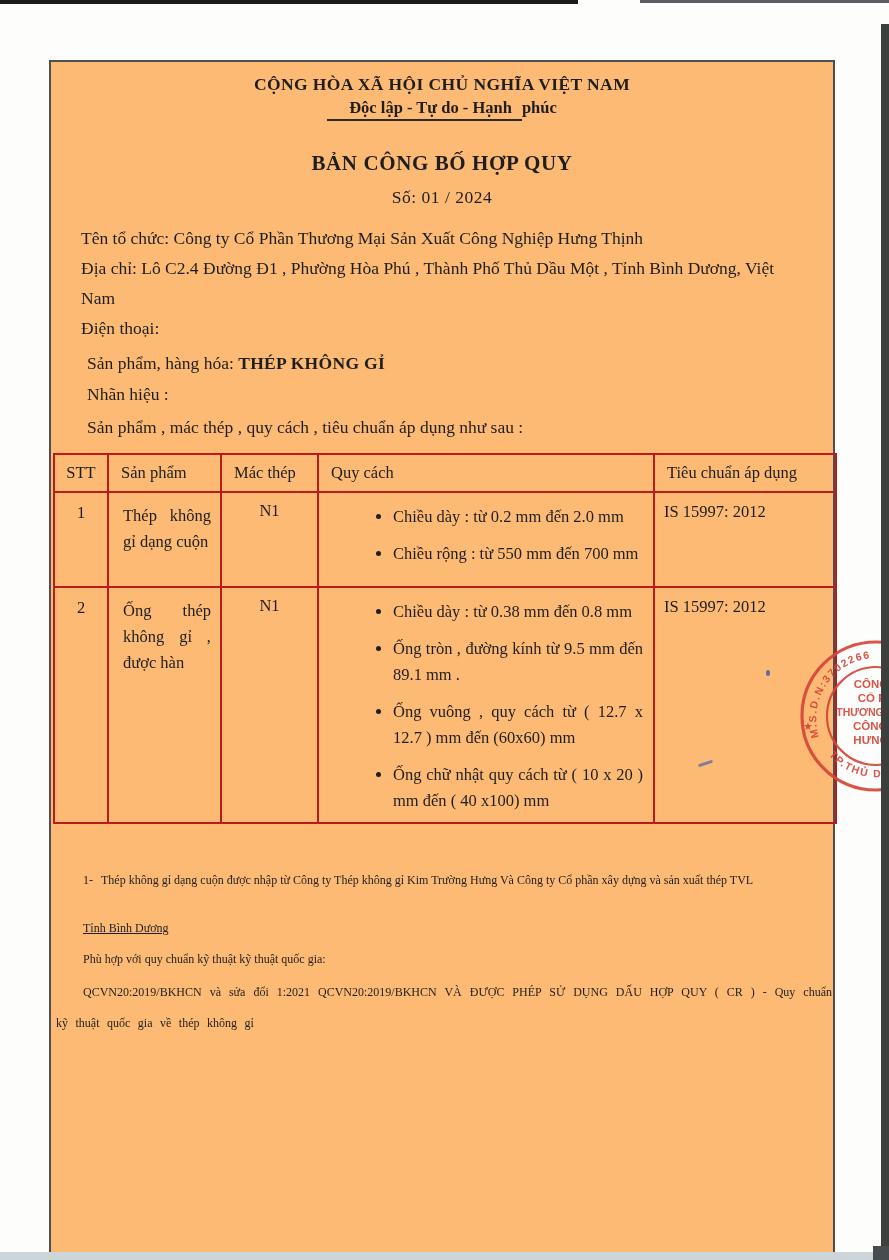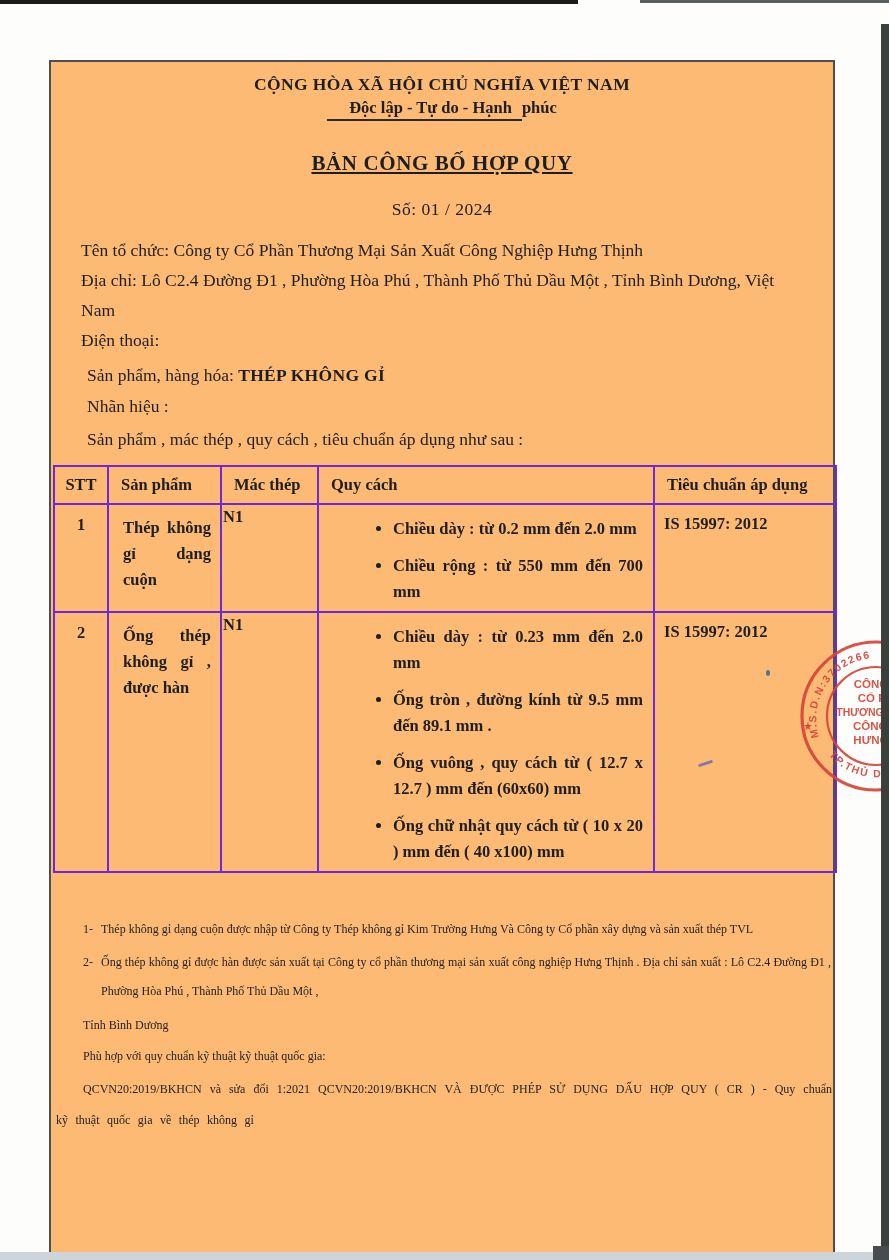--- a/index.html
+++ b/index.html
@@ -22,51 +22,51 @@
     position:absolute;left:49px;top:60px;width:786px;height:1214px;
     border:2px solid #4f4f4f;background:#fdba74;box-sizing:border-box;
   }
 
   
   .header-block{text-align:center;margin-top:12px;}
   .republic{font-size:17.5px;font-weight:bold;letter-spacing:.4px;}
   .motto{font-size:16.5px;font-weight:bold;margin-top:3px;}
   .motto .u{border-bottom:2.5px solid #2a2a2a;padding:0 10px 2px 22px;}
   .motto .tail{}
-  .doc-title{font-size:21px;font-weight:bold;margin-top:33px;letter-spacing:.6px;text-decoration:underline;}
-  .doc-number{font-size:17.5px;margin-top:23px;letter-spacing:.5px;}
+  .doc-title{font-size:21px;font-weight:bold;margin-top:33px;letter-spacing:.6px;}
+  .doc-number{font-size:17.5px;margin-top:11px;letter-spacing:.5px;}
 
   
   .info-block{margin:15px 28px 0 30px;font-size:17.5px;line-height:30px;}
   .product-block{margin:5px 28px 0 36px;font-size:17.5px;line-height:30px;}
   .product-line b{letter-spacing:.3px;}
   .brand-line{margin-top:1px;}
   .intro-line{margin-top:3px;}
 
   
   .spec-table{border-collapse:collapse;table-layout:fixed;width:782px;margin:11px 0 0 2px;font-size:16.5px;}
-  .spec-table th,.spec-table td{border:2px solid #6d28d9;vertical-align:top;font-weight:bold;text-align:left;box-sizing:border-box;}
+  .spec-table th,.spec-table td{border:2px solid #b91c1c;vertical-align:top;font-weight:normal;text-align:left;box-sizing:border-box;}
   .spec-table thead th{height:38px;vertical-align:middle;padding:0 4px 0 12px;}
   .spec-table thead th.c-stt{text-align:center;padding:0;}
   td.cell-stt{text-align:center;padding-top:10px;}
   td.cell-product{padding:10px 9px 0 14px;text-align:justify;line-height:26px;}
-  td.cell-grade{padding-top:2px;}
+  td.cell-grade{text-align:center;padding-top:8px;}
   td.cell-specs{padding:0 8px 6px 0;}
   td.cell-standard{padding:9px 4px 0 9px;}
   .row-1 td{height:95px;}
   .row-2 td{height:236px;}
   ul.specs-list{margin:0;padding:0 0 0 74px;}
   ul.specs-list li{margin-top:11px;text-align:justify;line-height:26px;padding-right:2px;}
 
   
   .notes-block{margin:42px 6px 0 32px;width:748px;font-size:12px;line-height:29.5px;}
   .note-item{text-align:justify;}
   .note-2{padding-left:18px;text-indent:-18px;margin-top:3px;}
   .note-marker{padding-right:8px;}
-  .province-line{margin-top:4px;}
+  .province-line{margin-top:18px;text-decoration:underline;}
   .conformity-intro{margin-top:2px;}
   .conformity-text{margin:2px 0 0 -27px;width:776px;text-indent:27px;text-align:justify;word-spacing:4.5px;line-height:31px;}
 
   
   .stamp{position:absolute;left:790px;top:630px;width:172px;height:172px;z-index:5;opacity:.92;}
   .stamp text{font-family:"Liberation Sans","DejaVu Sans",sans-serif;font-weight:bold;fill:#d5473a;}
 </style>
 </head>
 <body>
 
@@ -132,37 +132,34 @@
           </ul>
         </td>
         <td class="cell-standard">IS 15997: 2012</td>
       </tr>
       <tr class="row-2">
         <td class="cell-stt">2</td>
         <td class="cell-product">Ống thép không gỉ , được hàn</td>
         <td class="cell-grade">N1</td>
         <td class="cell-specs">
           <ul class="specs-list">
-            <li>Chiều dày : từ 0.23 mm đến 2.0 mm</li>
+            <li>Chiều dày : từ 0.38 mm đến 0.8 mm</li>
             <li>Ống tròn , đường kính từ 9.5 mm đến 89.1 mm .</li>
             <li>Ống vuông , quy cách từ ( 12.7 x 12.7 ) mm đến (60x60) mm</li>
             <li>Ống chữ nhật quy cách từ ( 10 x 20 ) mm đến ( 40 x100) mm</li>
           </ul>
         </td>
         <td class="cell-standard">IS 15997: 2012</td>
       </tr>
     </tbody>
   </table>
 
   <div class="notes-block">
     <div class="note-item note-1">
       <span class="note-marker">1-</span><span>Thép không gỉ dạng cuộn được nhập từ Công ty Thép không gỉ Kim Trường Hưng Và Công ty Cổ phần xây dựng và sản xuất thép TVL</span>
-    </div>
-    <div class="note-item note-2">
-      <span class="note-marker">2-</span><span>Ống thép không gỉ được hàn được sản xuất tại Công ty cổ phần thương mại sản xuất công nghiệp Hưng Thịnh . Địa chỉ sản xuất : Lô C2.4 Đường Đ1 , Phường Hòa Phú , Thành Phố Thủ Dầu Một ,</span>
     </div>
     <div class="province-line">Tỉnh Bình Dương</div>
     <div class="conformity-intro">Phù hợp với quy chuẩn kỹ thuật kỹ thuật quốc gia:</div>
     <div class="conformity-text">QCVN20:2019/BKHCN và sửa đổi 1:2021 QCVN20:2019/BKHCN VÀ ĐƯỢC PHÉP SỬ DỤNG DẤU HỢP QUY ( CR ) - Quy chuẩn kỹ thuật quốc gia về thép không gỉ</div>
   </div>
 
 </div>
 
 <svg class="stamp" viewBox="0 0 172 172">
   <circle cx="86" cy="86" r="74" fill="none" stroke="#d5473a" stroke-width="3.2"></circle>

